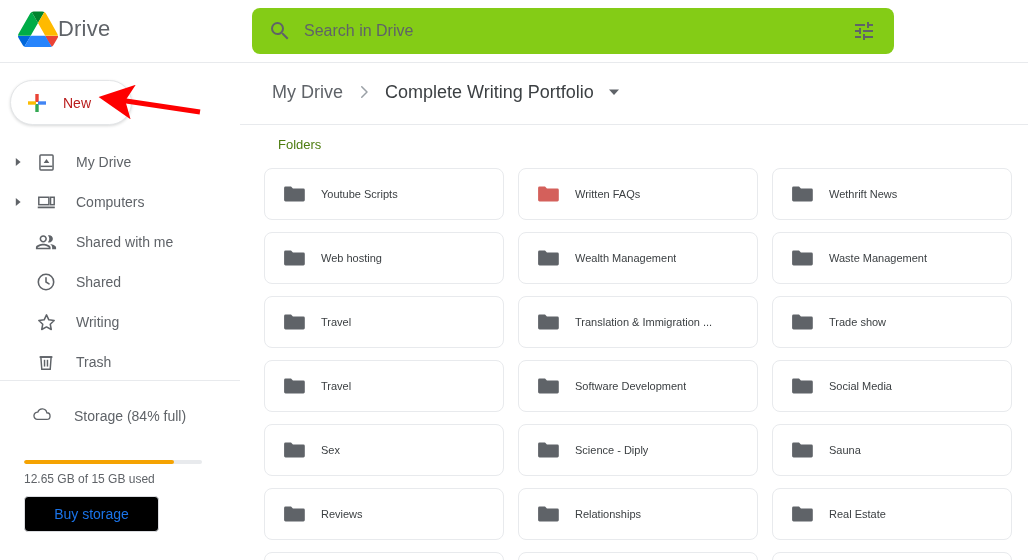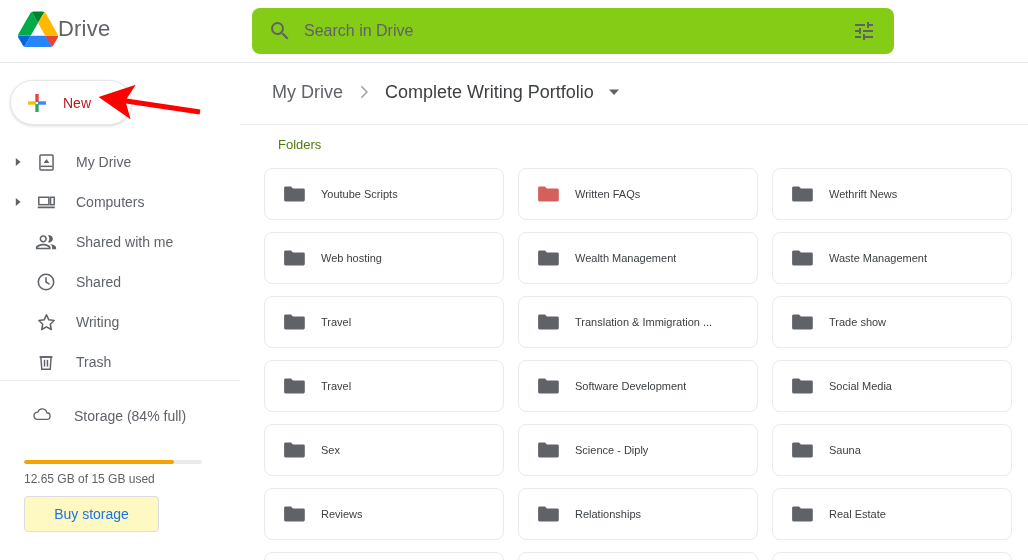--- a/index.html
+++ b/index.html
@@ -63,21 +63,21 @@
   .storage { position: absolute; left: 0; top: 318px; width: 240px; }
   .storage-head { display: flex; align-items: center; height: 40px; padding-left: 30px; margin-top: 16px; }
   .storage-label { margin-left: 20px; font-size: 14px; color: #5f6368; white-space: nowrap; }
   .meter { position: absolute; left: 24px; top: 80px; width: 178px; height: 4px; background: #e8eaed; border-radius: 2px; overflow: hidden; }
   .meter-fill { height: 4px; background: #f5a302; border-radius: 2px; }
   .storage-used { position: absolute; left: 24px; top: 92px; font-size: 12px; color: #5f6368; white-space: nowrap; }
   .buy-btn {
     position: absolute; left: 24px; top: 116px;
     width: 135px; height: 36px;
     border: 1px solid #dadce0; border-radius: 4px;
-    background: #fef9c3; color: #1a73e8; font-size: 14px;
+    background: #000000; color: #1a73e8; font-size: 14px;
     font-family: "Liberation Sans", sans-serif;
     cursor: pointer;
   }
 
   
   .main { position: absolute; left: 240px; top: 62px; width: 788px; height: 498px; background: #fff; }
   .main-rule-top { position: absolute; left: 0; top: 0; width: 788px; height: 1px; background: #e8eaed; }
 
   .breadcrumb { position: absolute; left: 32px; top: 12px; display: flex; align-items: center; height: 36px; }
   .crumb-root { font-size: 18px; color: #5f6368; cursor: pointer; }

